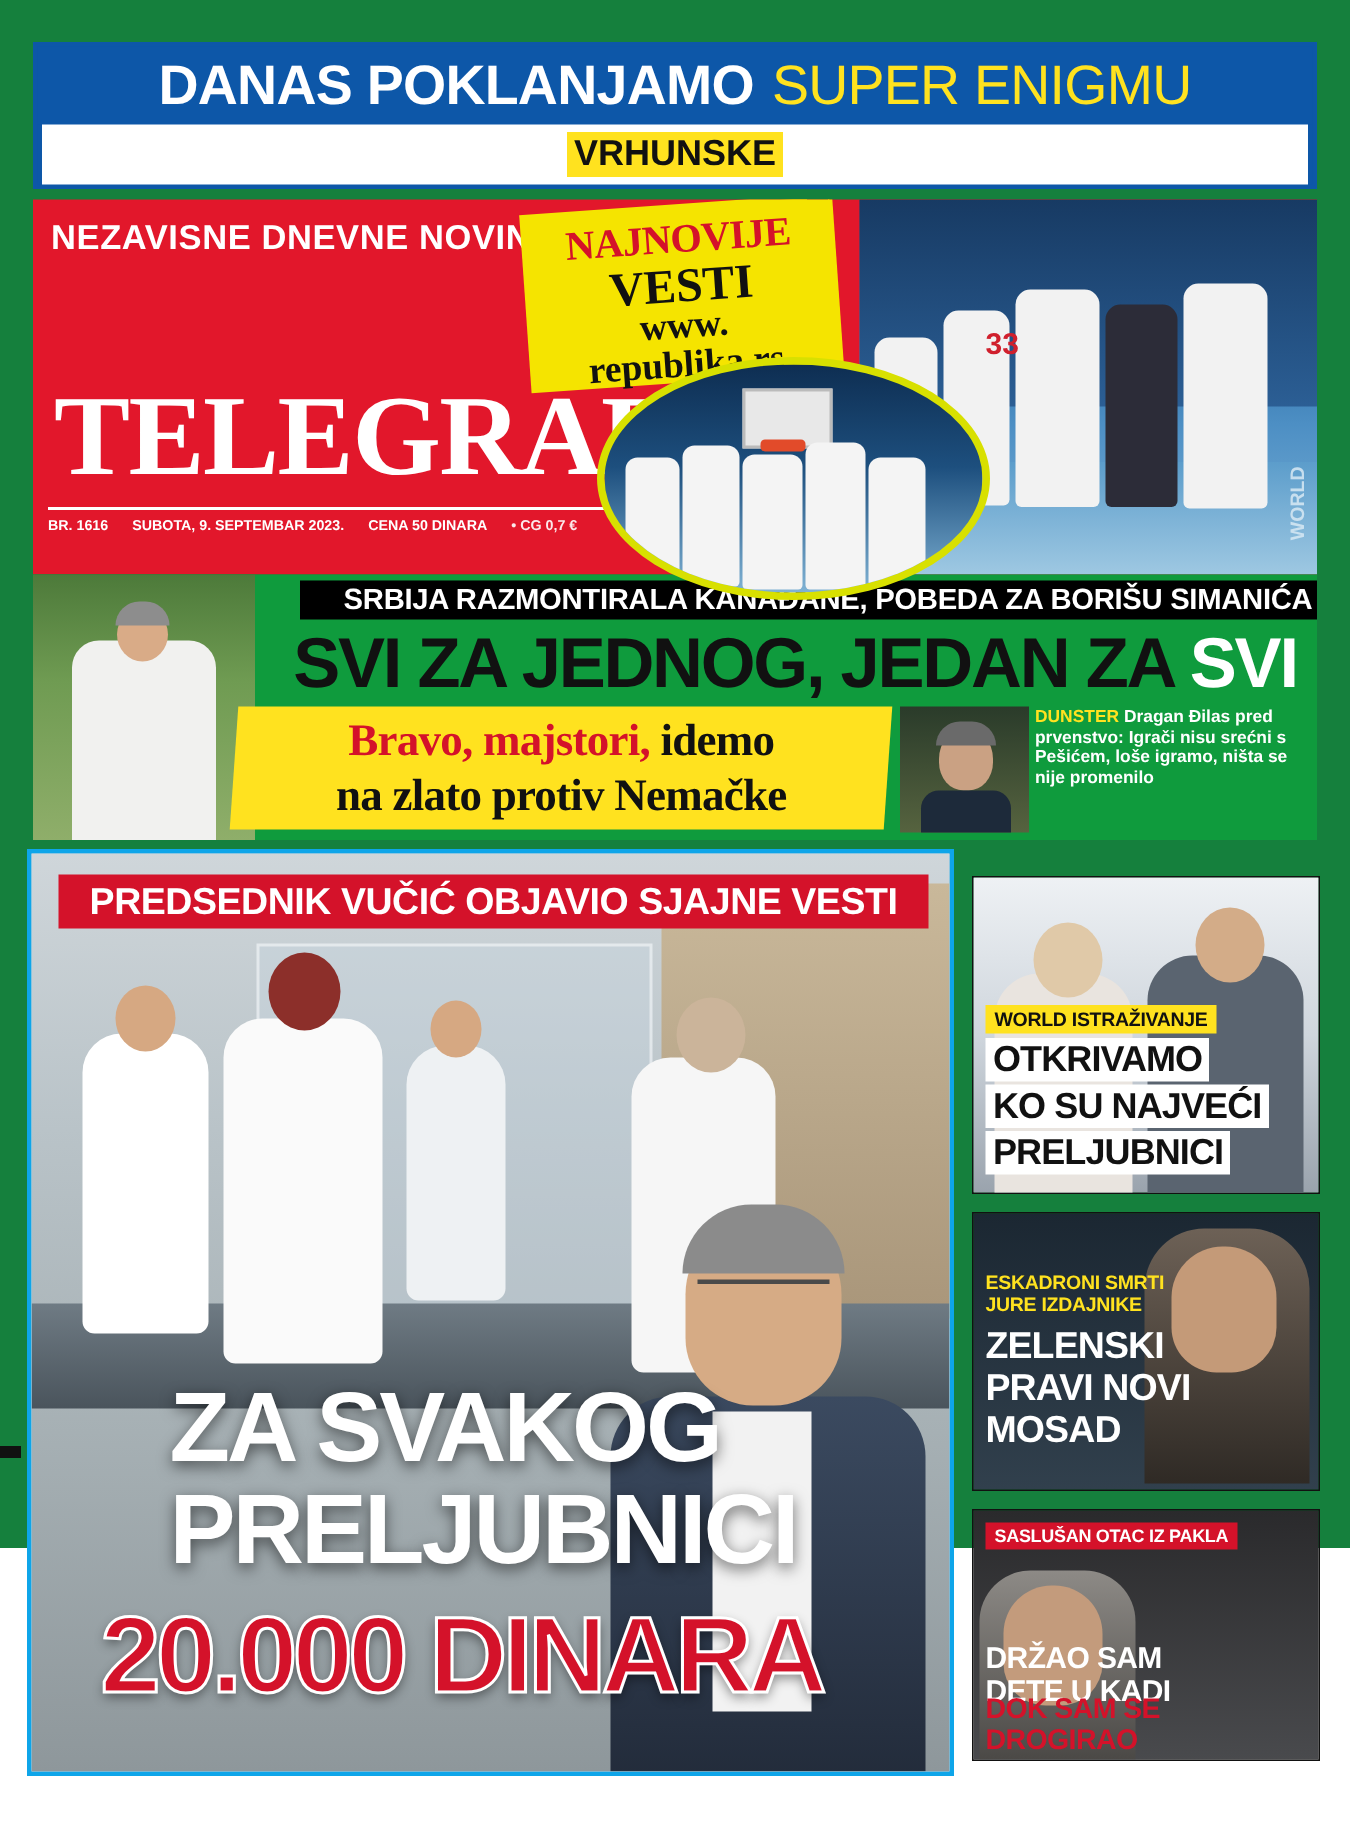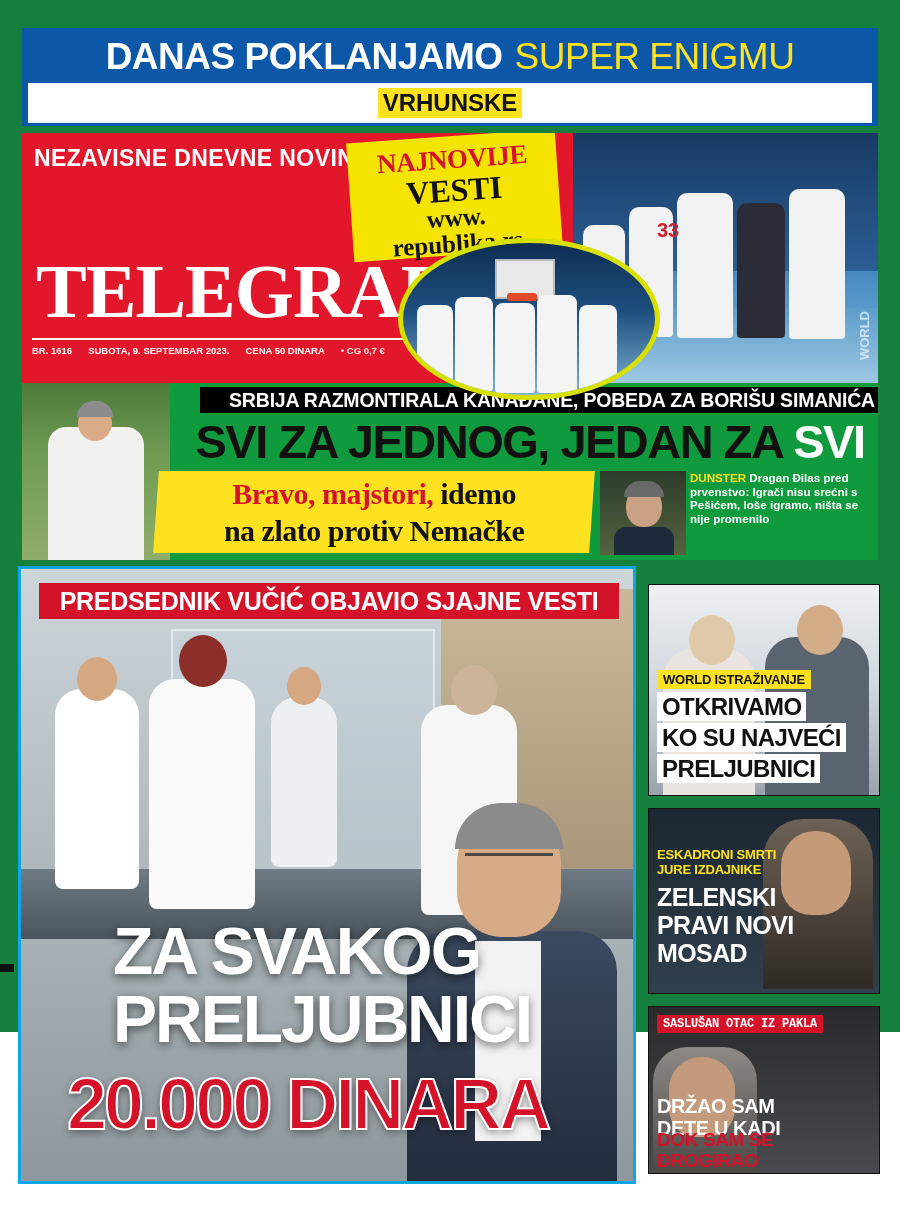--- a/index.html
+++ b/index.html
@@ -591,21 +591,20 @@
   .b3-kicker {
     position: absolute;
     left: 8px;
     top: 8px;
     background: #d4122a;
     color: #fff;
     font-weight: bold;
     font-size: 12px;
     padding: 2px 6px;
     letter-spacing: -0.2px;
-    font-family: Liberation Mono, monospace;
   }
   .b3-head {
     position: absolute;
     left: 8px;
     bottom: 34px;
     color: #ffffff;
     font-weight: bold;
     font-size: 20px;
     line-height: 22px;
     letter-spacing: -0.4px;

